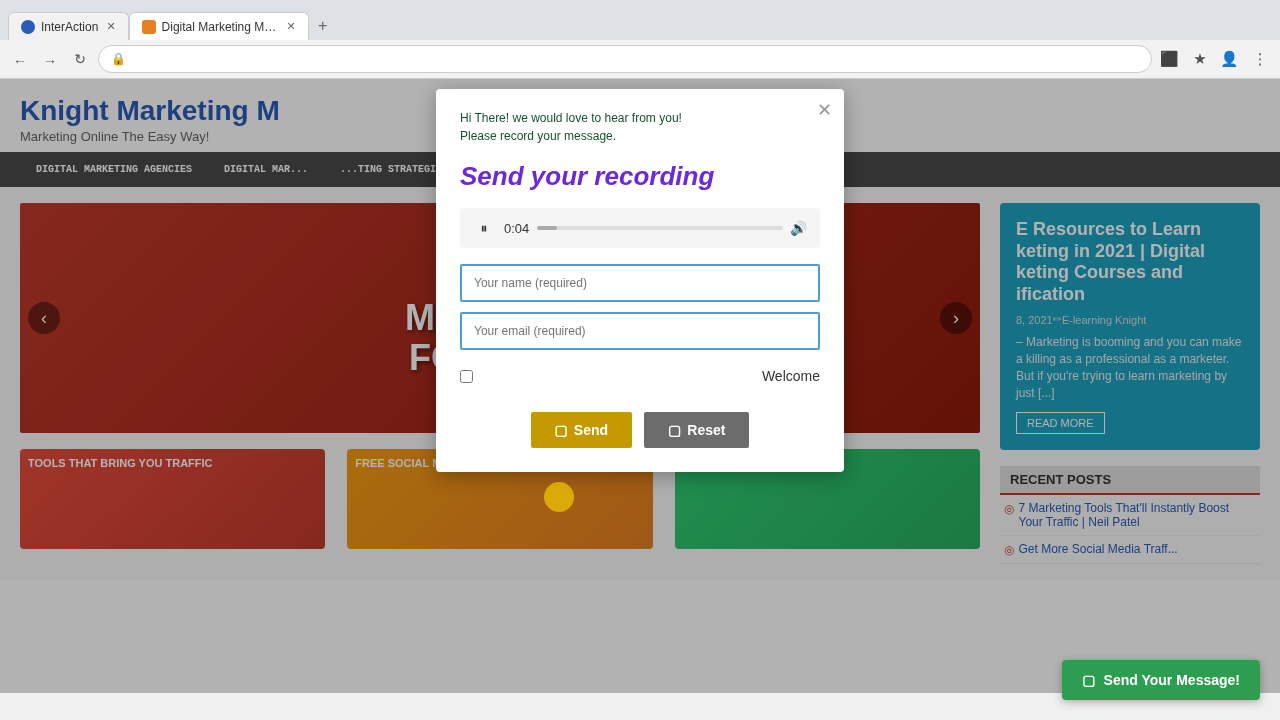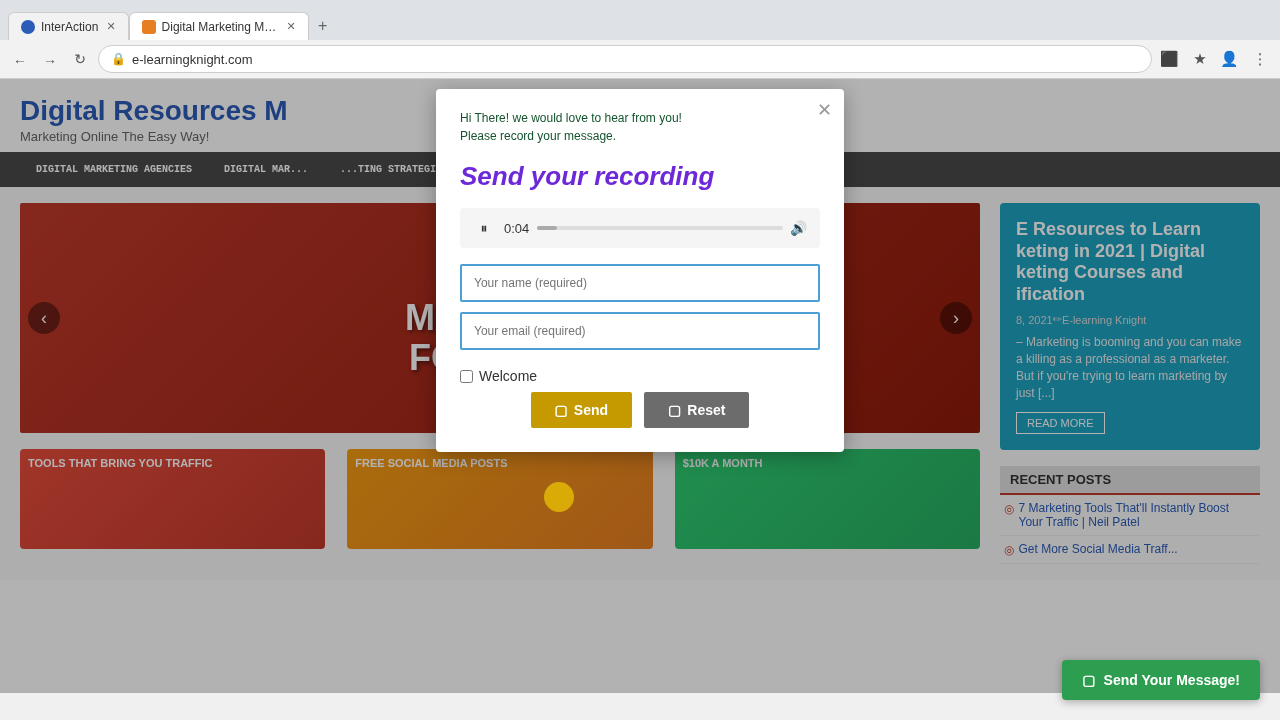--- a/index.html
+++ b/index.html
@@ -350,23 +350,22 @@
       font-size: 12px;
       color: #999;
       margin-bottom: 10px;
       outline: none;
     }
 
     
     .checkbox-row {
       display: flex;
       align-items: center;
-      justify-content: flex-start;
-      gap: 6px;
-      margin: 8px 0 8px;
+      justify-content: space-between;
+      margin: 8px 0 28px;
       font-size: 14px;
       color: #333;
     }
     .checkbox-row input { cursor: pointer; }
 
     
     .btn-row {
       display: flex;
       justify-content: center;
       gap: 12px;
@@ -477,35 +476,34 @@
     </div>
     <div class="tab-new">+</div>
   </div>
 
   <div class="address-bar-row">
     <div class="nav-btn">←</div>
     <div class="nav-btn">→</div>
     <div class="nav-btn">↻</div>
     <div class="address-bar">
       <span class="lock-icon">🔒</span>
-      <span class="address-text">e-learningknight.com</span>
     </div>
     <div class="toolbar-icons">
       <div class="toolbar-icon">⬛</div>
       <div class="toolbar-icon">★</div>
       <div class="toolbar-icon">👤</div>
       <div class="toolbar-icon">⋮</div>
     </div>
   </div>
 </div>
 
 <div class="page-content">
 
   <div class="site-header">
-    <div class="site-title">Digital Resources M</div>
+    <div class="site-title">Knight Marketing M</div>
     <div class="site-subtitle">Marketing Online The Easy Way!</div>
   </div>
 
   <div class="site-nav">
     <div class="nav-item">DIGITAL MARKETING AGENCIES</div>
     <div class="nav-item">DIGITAL MAR...</div>
     <div class="nav-item">...TING STRATEGIES</div>
     <div class="nav-item">DIGITAL MARKETING TOOLS</div>
   </div>
 

